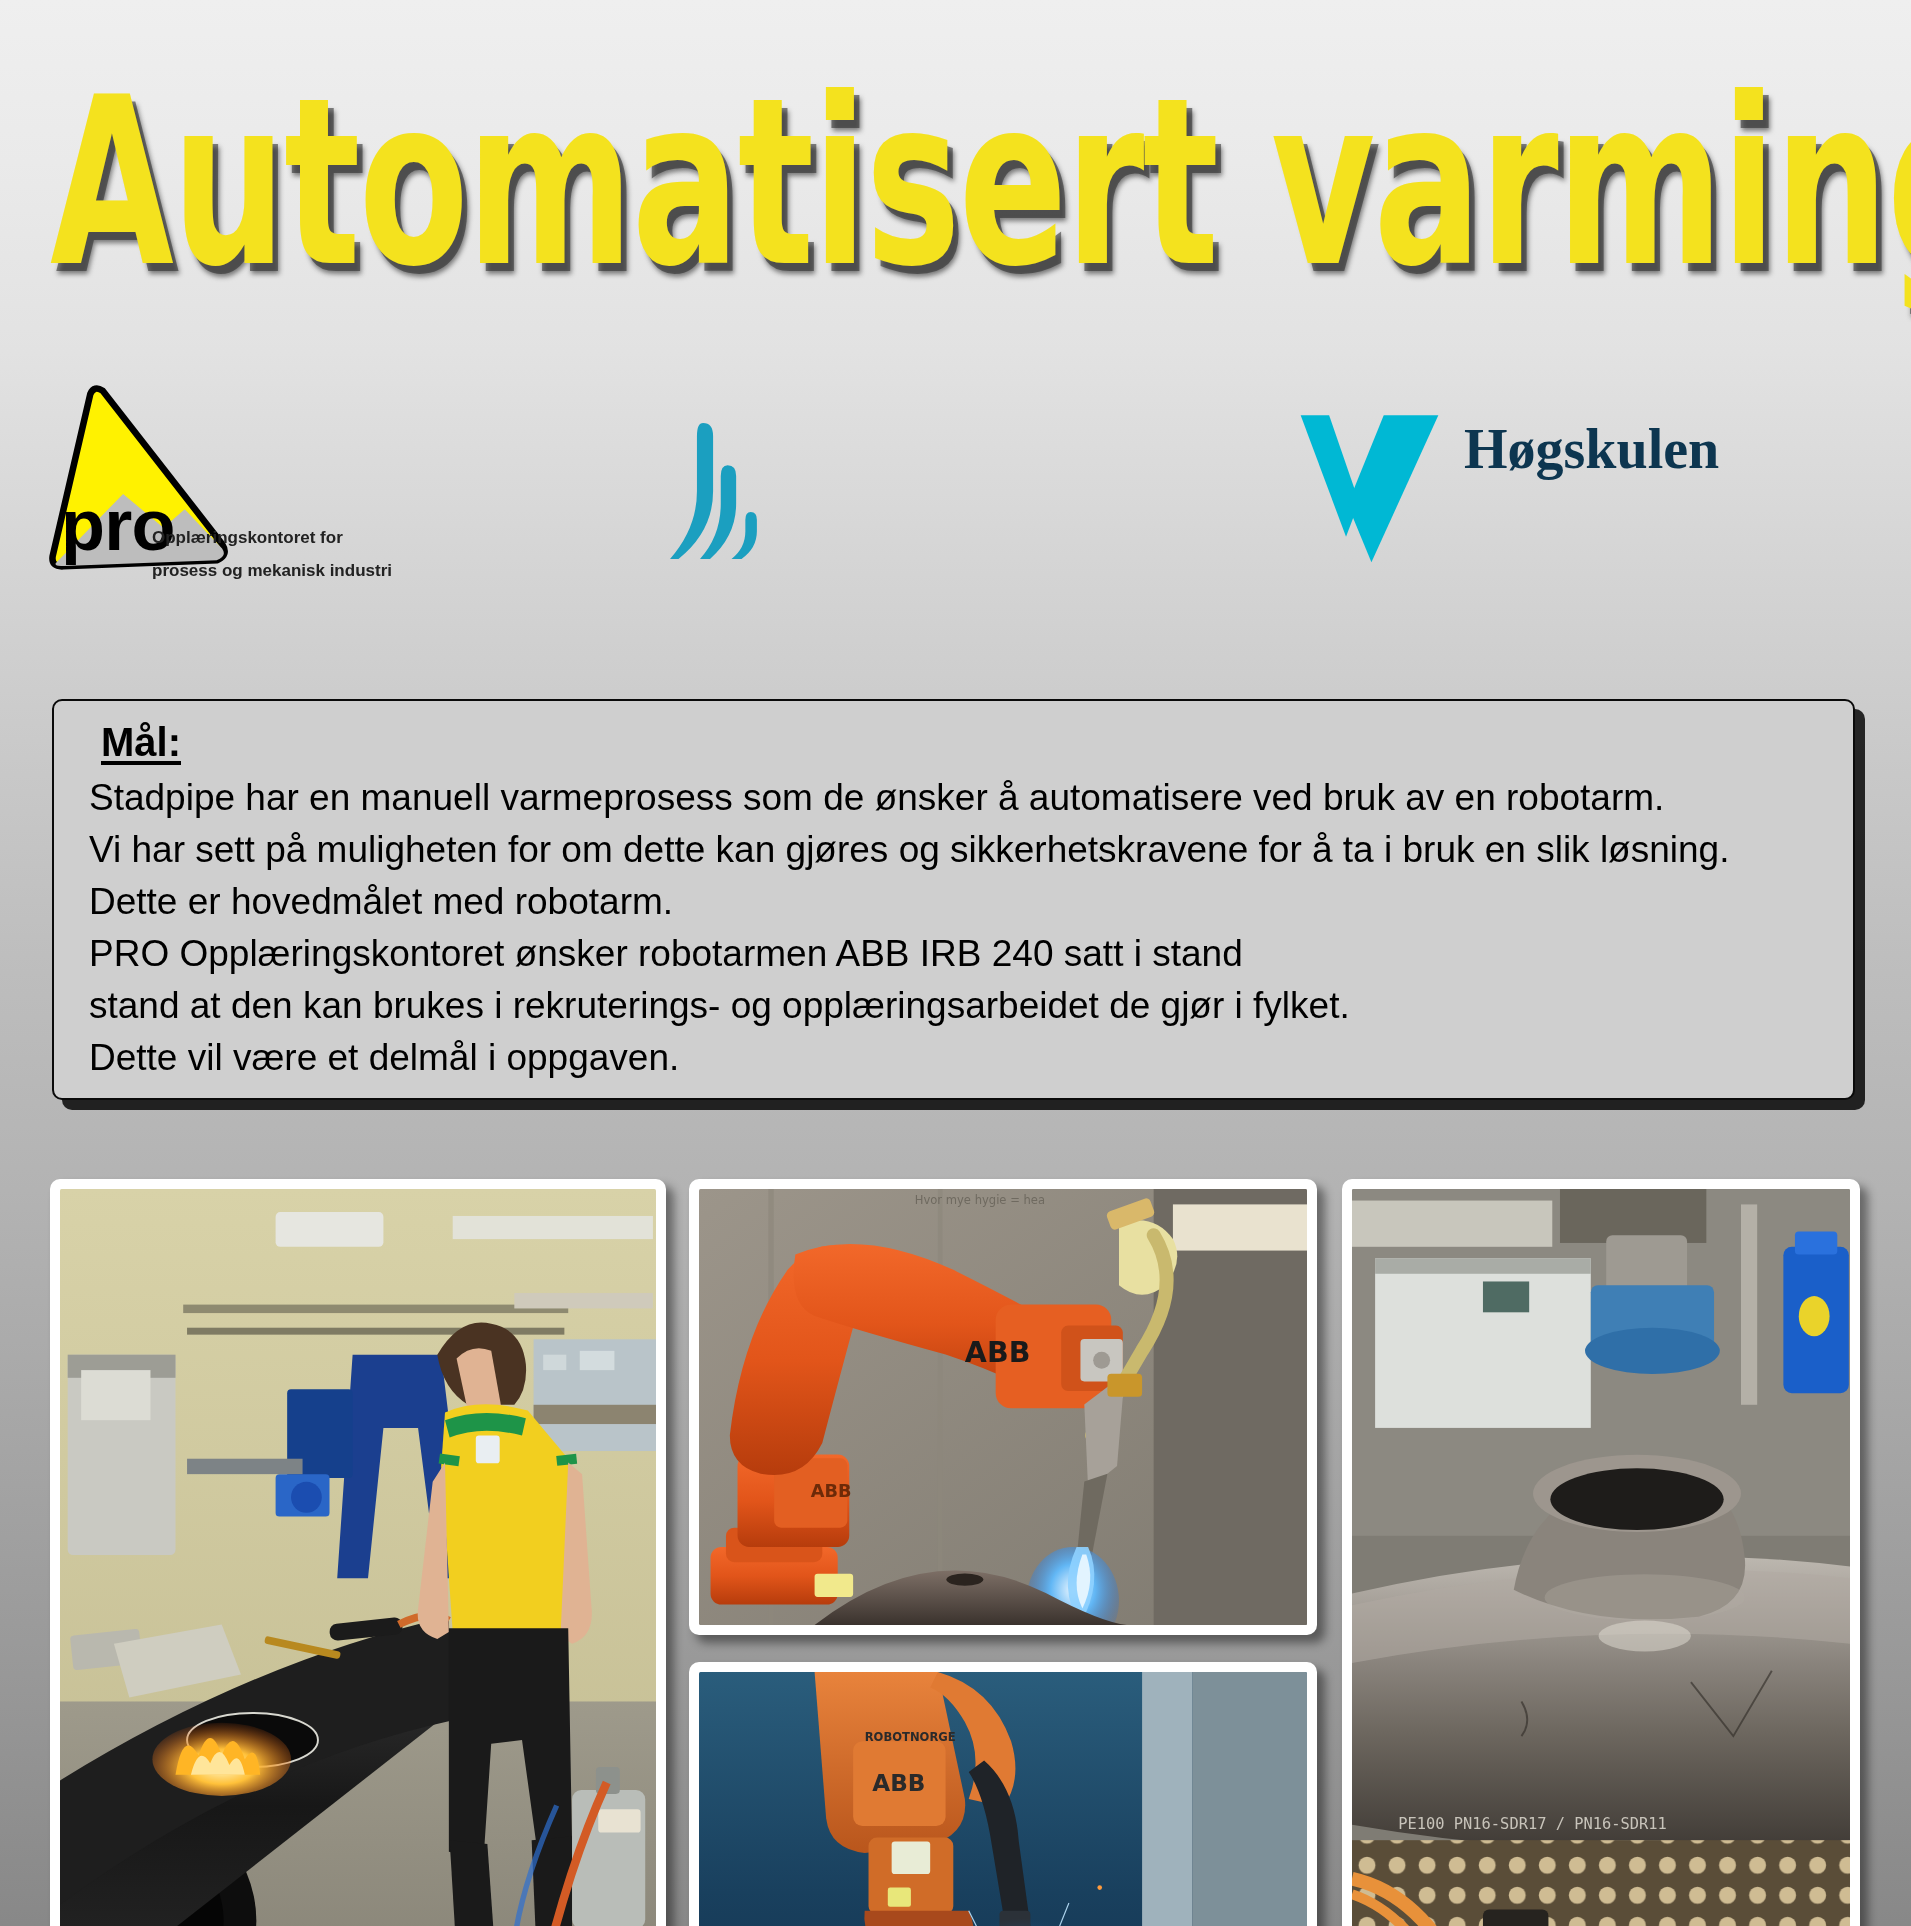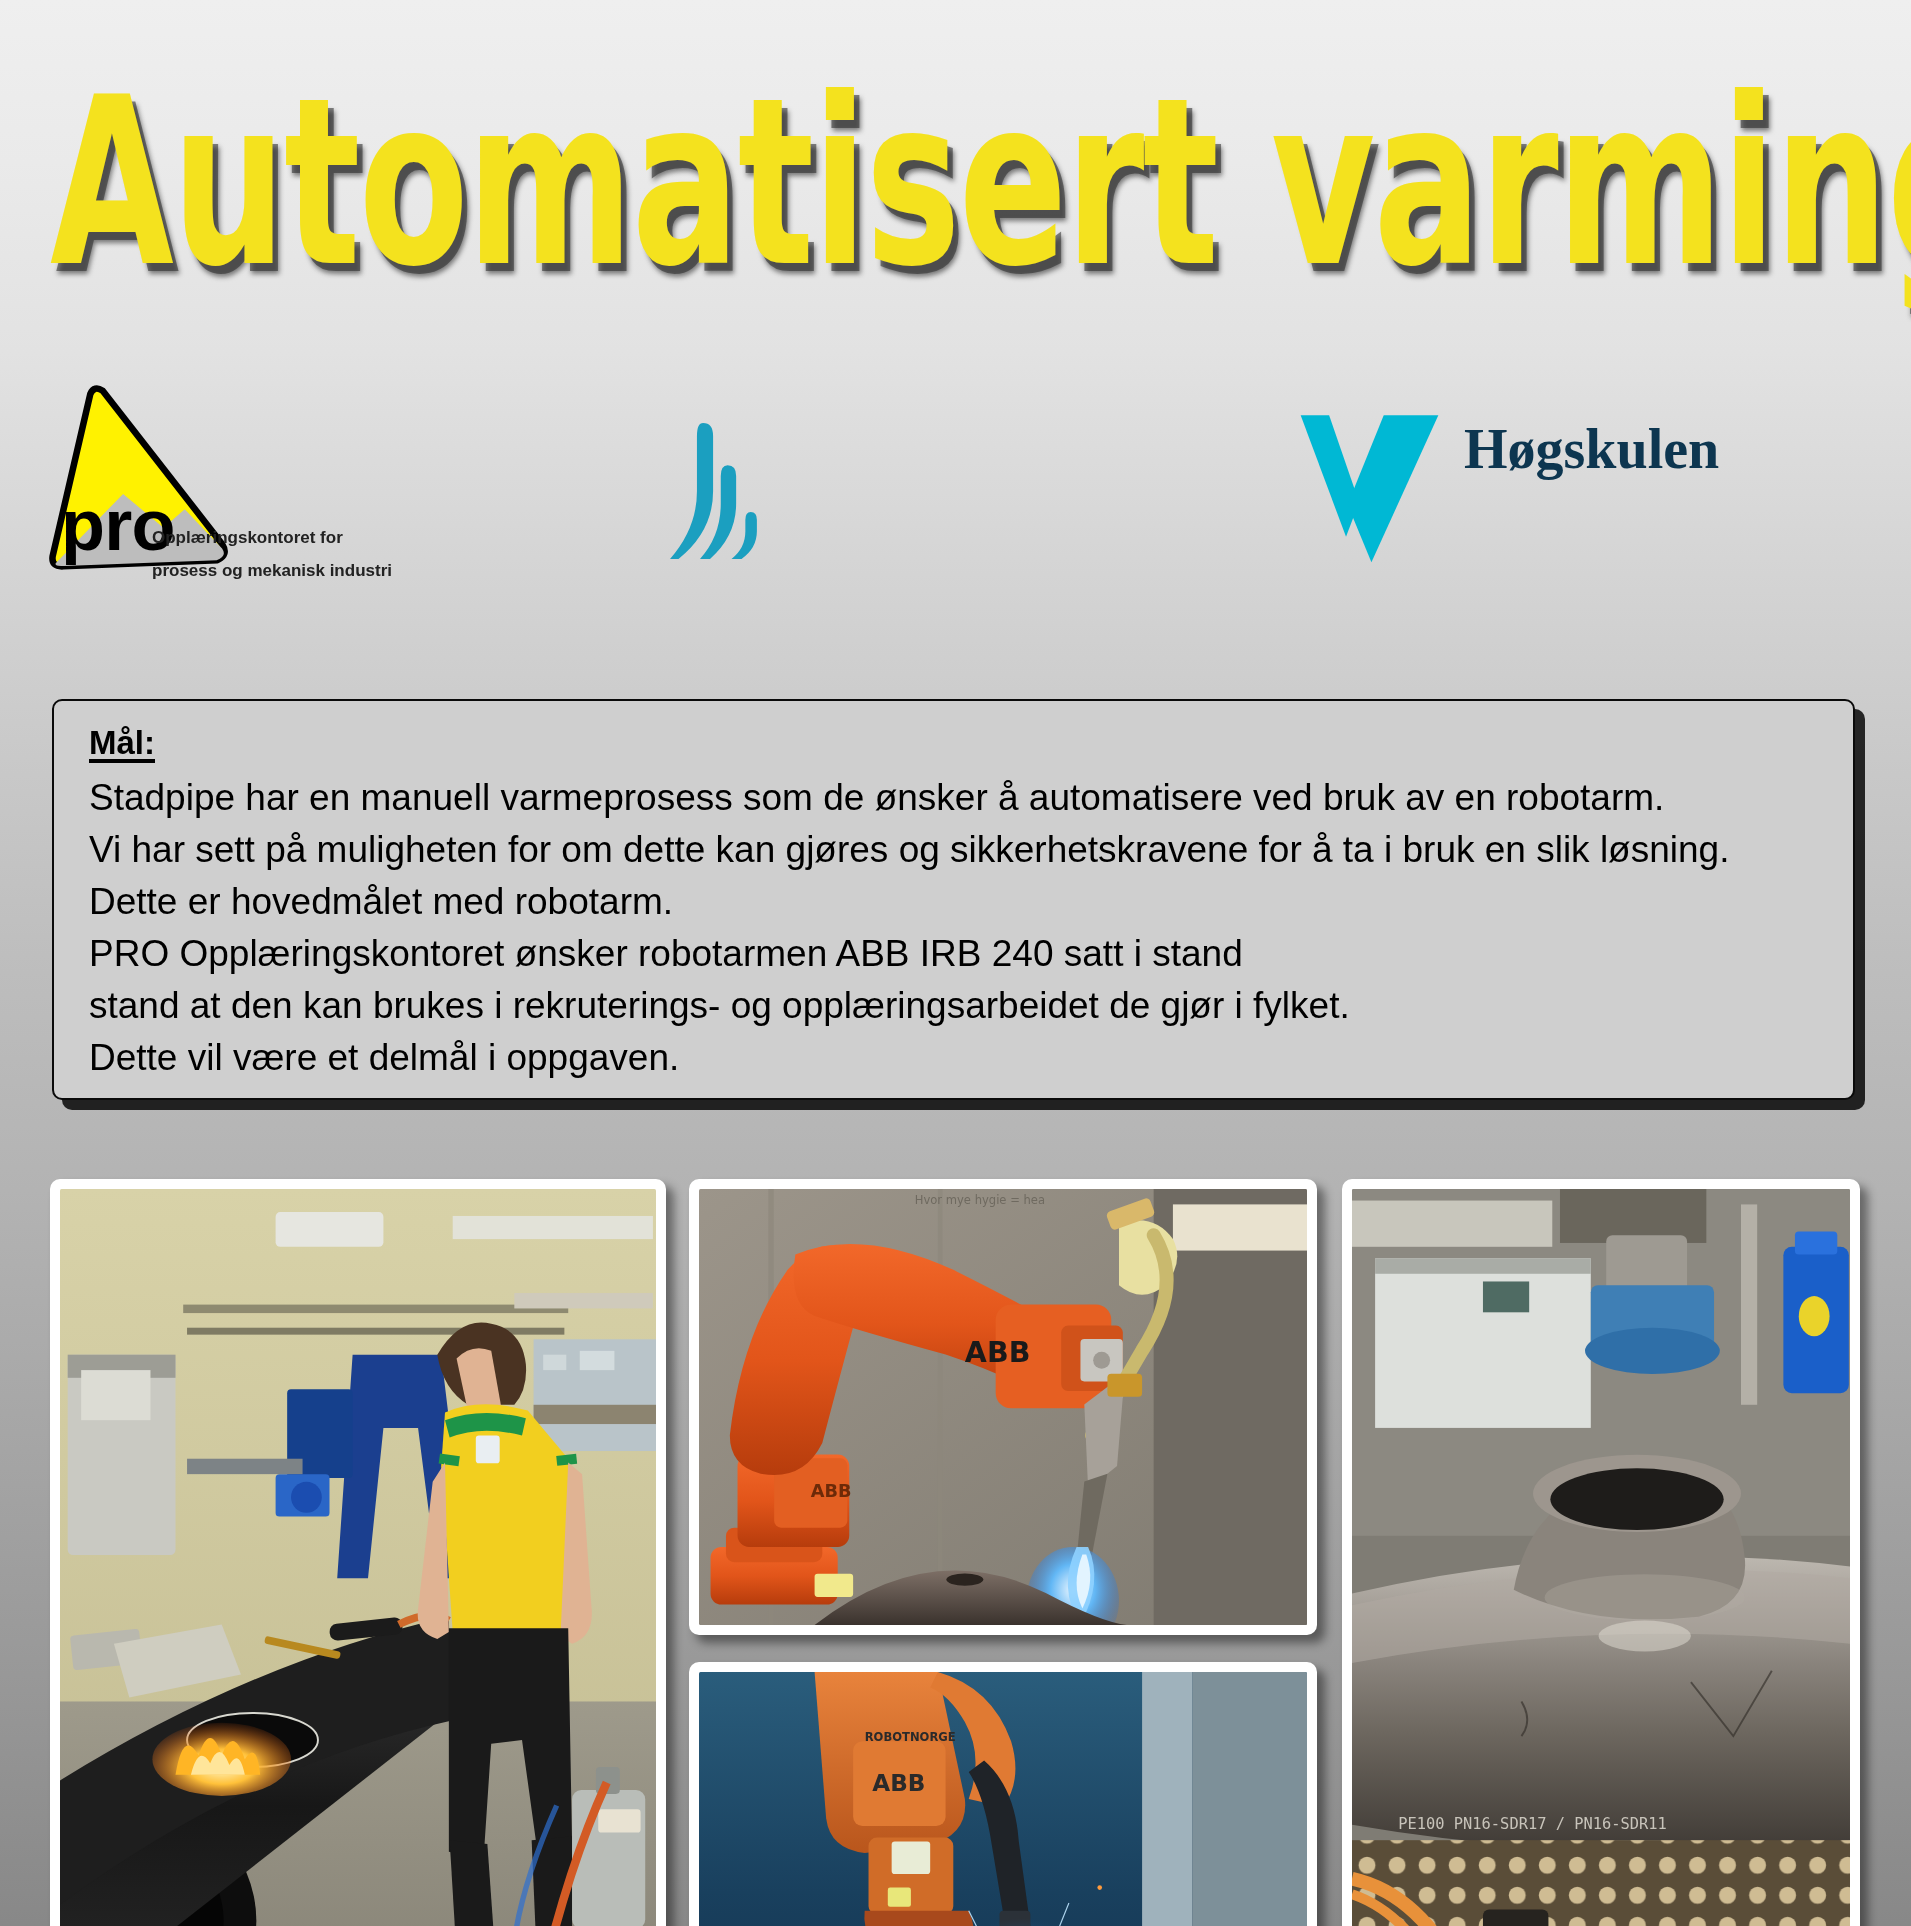--- a/index.html
+++ b/index.html
@@ -151,27 +151,27 @@
     position: absolute;
     background: #cfcfcf;
     border: 2.7px solid #0a0a0a;
     border-radius: 10px;
     box-shadow: 10px 10px 0 rgba(0,0,0,0.82);
     box-sizing: border-box;
   }
   .box-heading {
     font-family: "Liberation Sans", sans-serif;
     font-weight: 700;
-    font-size: 33px;
+    font-size: 40px;
     line-height: 45px;
     color: #000000;
     text-decoration: underline;
     text-underline-offset: 5.4px;
     text-decoration-thickness: 3.5px;
-    margin: 0 0 7px 0;
+    margin: 0 0 7px 12px;
     display: inline-block;
   }
   .box-line {
     font-family: "Liberation Sans", sans-serif;
     font-weight: 400;
     font-size: 37px;
     line-height: 52px;
     color: #000000;
     white-space: nowrap;
   }

